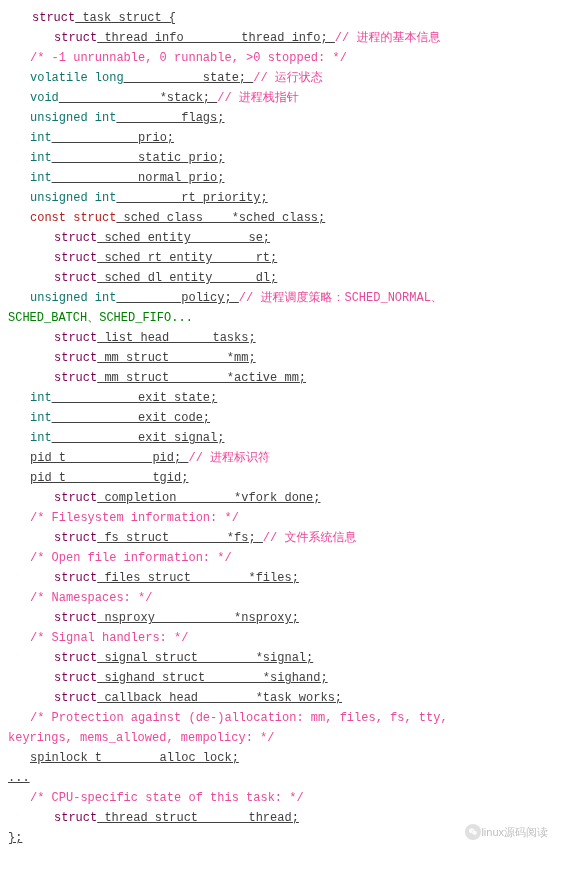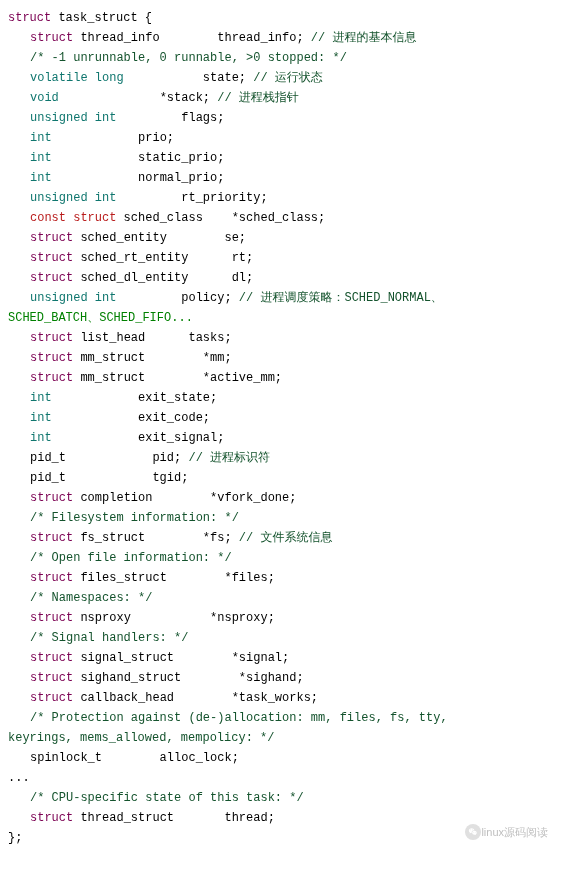--- a/index.html
+++ b/index.html
@@ -11,25 +11,25 @@
     background: #ffffff;
     color: #000;
     width: 562px;
     box-sizing: border-box;
     position: relative;
   }
   .code {
     white-space: pre;
     word-wrap: break-word;
   }
-  .kw-struct { color: #7b0052; }
+  .kw-struct { color: #7b0052; margin-left: 24px; }
   .kw-type { color: #0f766e; }
   .kw-const { color: #b91c1c; }
-  .typename { color: #000000; }
-  .comment { color: #14532d; }
+  .typename { color: #404040; text-decoration: underline; }
+  .comment { color: #ec4899; }
   .macro { color: #008000; }
   .line { display: block; }
   .indent { padding-left: 22px; display: inline-block; }
   .watermark {
     position: absolute;
     right: 14px;
     bottom: 14px;
     display: flex;
     align-items: center;
     color: #bfbfbf;

